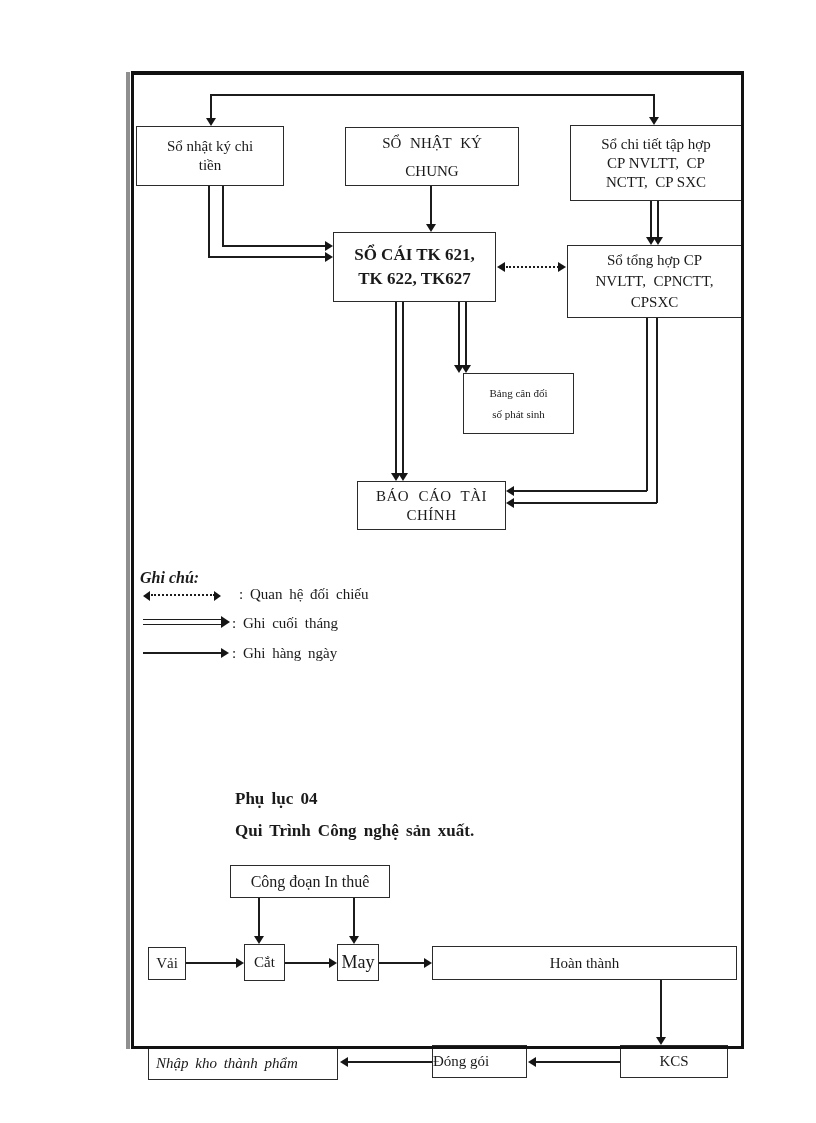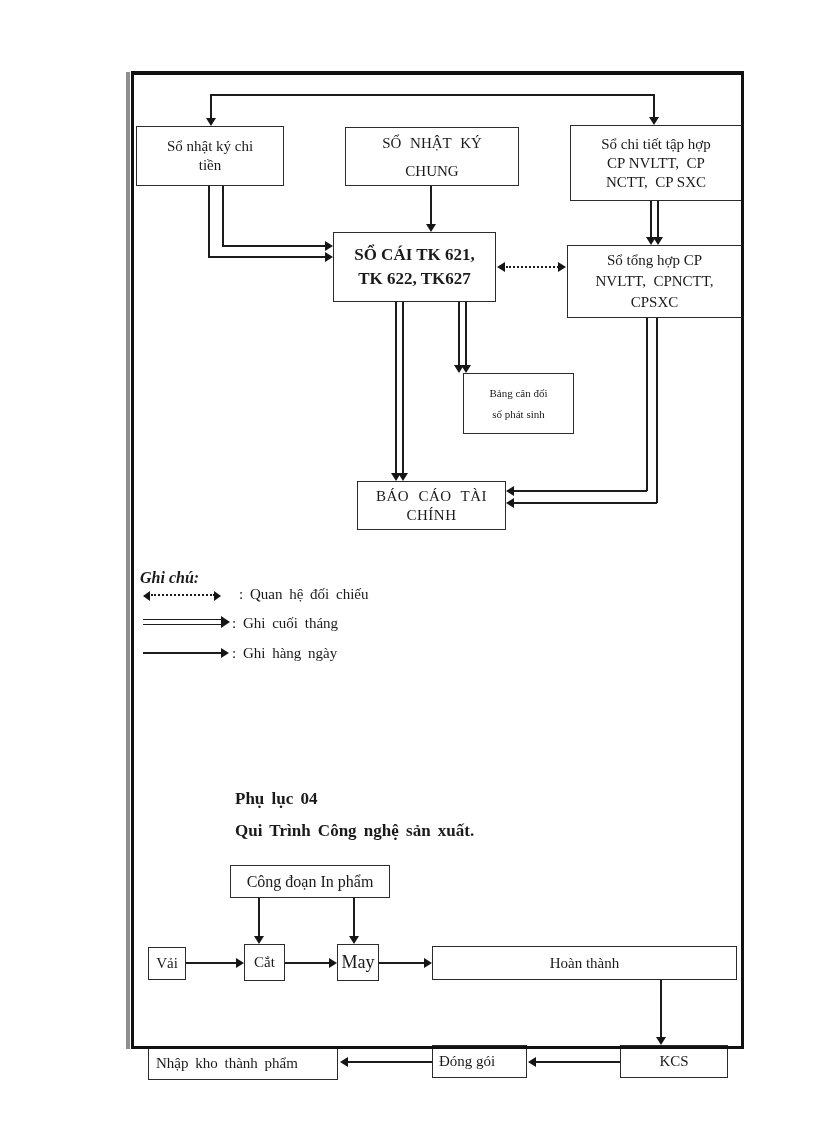--- a/index.html
+++ b/index.html
@@ -104,21 +104,21 @@
 <div class="ar ar-r" style="left:221px;top:616px;border-left-width:9px;border-top-width:6px;border-bottom-width:6px;"></div>
 <div class="txt" style="left:232px;top:615px;font-size:15px;word-spacing:3px;">: Ghi cuối tháng</div>
 
 <div class="ln" style="left:143px;top:652px;width:80px;height:1.5px;"></div>
 <div class="ar ar-r" style="left:221px;top:648px;"></div>
 <div class="txt" style="left:232px;top:645px;font-size:15px;word-spacing:3px;">: Ghi hàng ngày</div>
 
 <div class="txt bold" style="left:235px;top:789px;font-size:17px;word-spacing:3px;">Phụ lục 04</div>
 <div class="txt bold" style="left:235px;top:821px;font-size:17px;word-spacing:3px;">Qui Trình Công nghệ sản xuất.</div>
 
-<div class="box" style="left:230px;top:865px;width:160px;height:33px;font-size:16px;">Công đoạn In phẩm</div>
+<div class="box" style="left:230px;top:865px;width:160px;height:33px;font-size:16px;">Công đoạn In thuê</div>
 
 <div class="ln" style="left:258px;top:898px;width:1.5px;height:40px;"></div>
 <div class="ar ar-d" style="left:254px;top:936px;"></div>
 <div class="ln" style="left:353px;top:898px;width:1.5px;height:40px;"></div>
 <div class="ar ar-d" style="left:349px;top:936px;"></div>
 
 <div class="box" style="left:148px;top:947px;width:38px;height:33px;">Vải</div>
 <div class="box" style="left:244px;top:944px;width:41px;height:37px;">Cắt</div>
 <div class="box" style="left:337px;top:944px;width:42px;height:37px;font-size:18px;">May</div>
 <div class="box" style="left:432px;top:946px;width:305px;height:34px;">Hoàn thành</div>
@@ -126,20 +126,20 @@
 <div class="ln" style="left:186px;top:962px;width:52px;height:1.5px;"></div>
 <div class="ar ar-r" style="left:236px;top:958px;"></div>
 <div class="ln" style="left:285px;top:962px;width:46px;height:1.5px;"></div>
 <div class="ar ar-r" style="left:329px;top:958px;"></div>
 <div class="ln" style="left:379px;top:962px;width:47px;height:1.5px;"></div>
 <div class="ar ar-r" style="left:424px;top:958px;"></div>
 
 <div class="ln" style="left:660px;top:980px;width:1.5px;height:58px;"></div>
 <div class="ar ar-d" style="left:656px;top:1037px;"></div>
 
-<div class="box" style="left:148px;top:1046px;width:190px;height:34px;justify-content:flex-start;padding-left:7px;word-spacing:3px;">Nhập kho thành phẩm</div>
-<div class="box" style="left:432px;top:1045px;width:95px;height:33px;justify-content:flex-start;padding-left:6px;">Đóng gói</div>
+<div class="box" style="left:148px;top:1046px;width:190px;height:34px;justify-content:flex-start;padding-left:7px;word-spacing:3px;font-style:italic;">Nhập kho thành phẩm</div>
+<div class="box" style="left:432px;top:1045px;width:95px;height:33px;justify-content:flex-start;">Đóng gói</div>
 <div class="box" style="left:620px;top:1045px;width:108px;height:33px;">KCS</div>
 
 <div class="ln" style="left:536px;top:1061px;width:84px;height:1.5px;"></div>
 <div class="ar ar-l" style="left:528px;top:1057px;"></div>
 <div class="ln" style="left:348px;top:1061px;width:84px;height:1.5px;"></div>
 <div class="ar ar-l" style="left:340px;top:1057px;"></div>
 
 </body></html>

